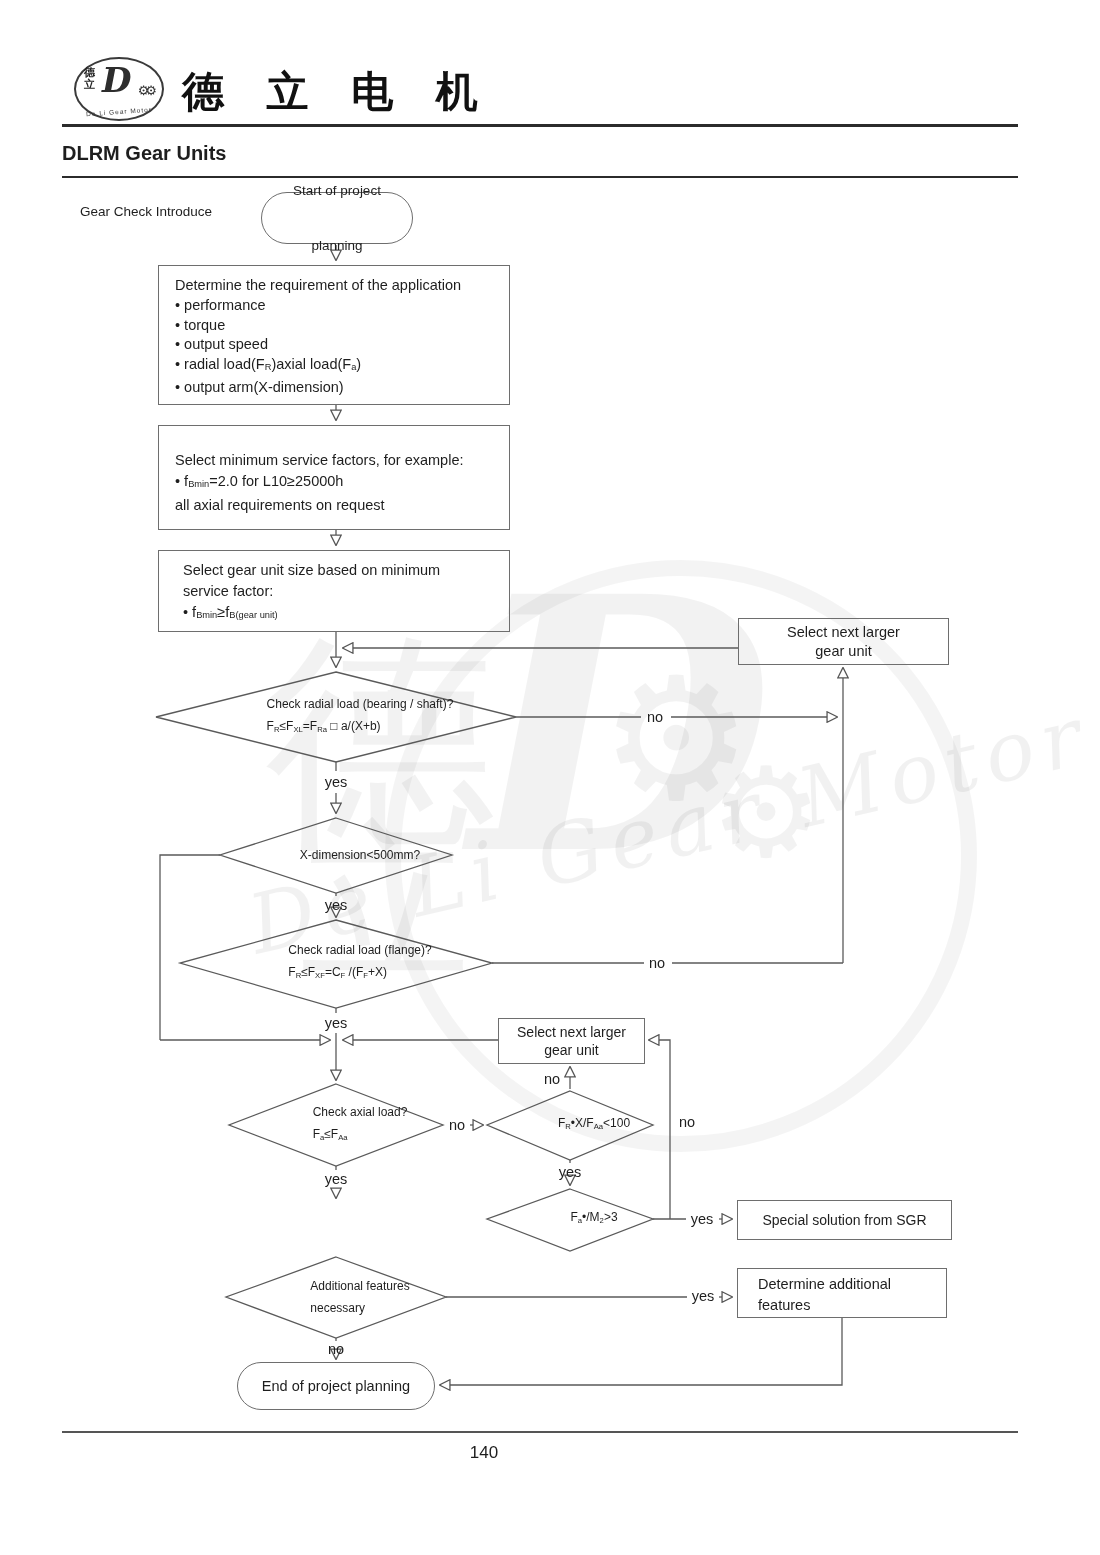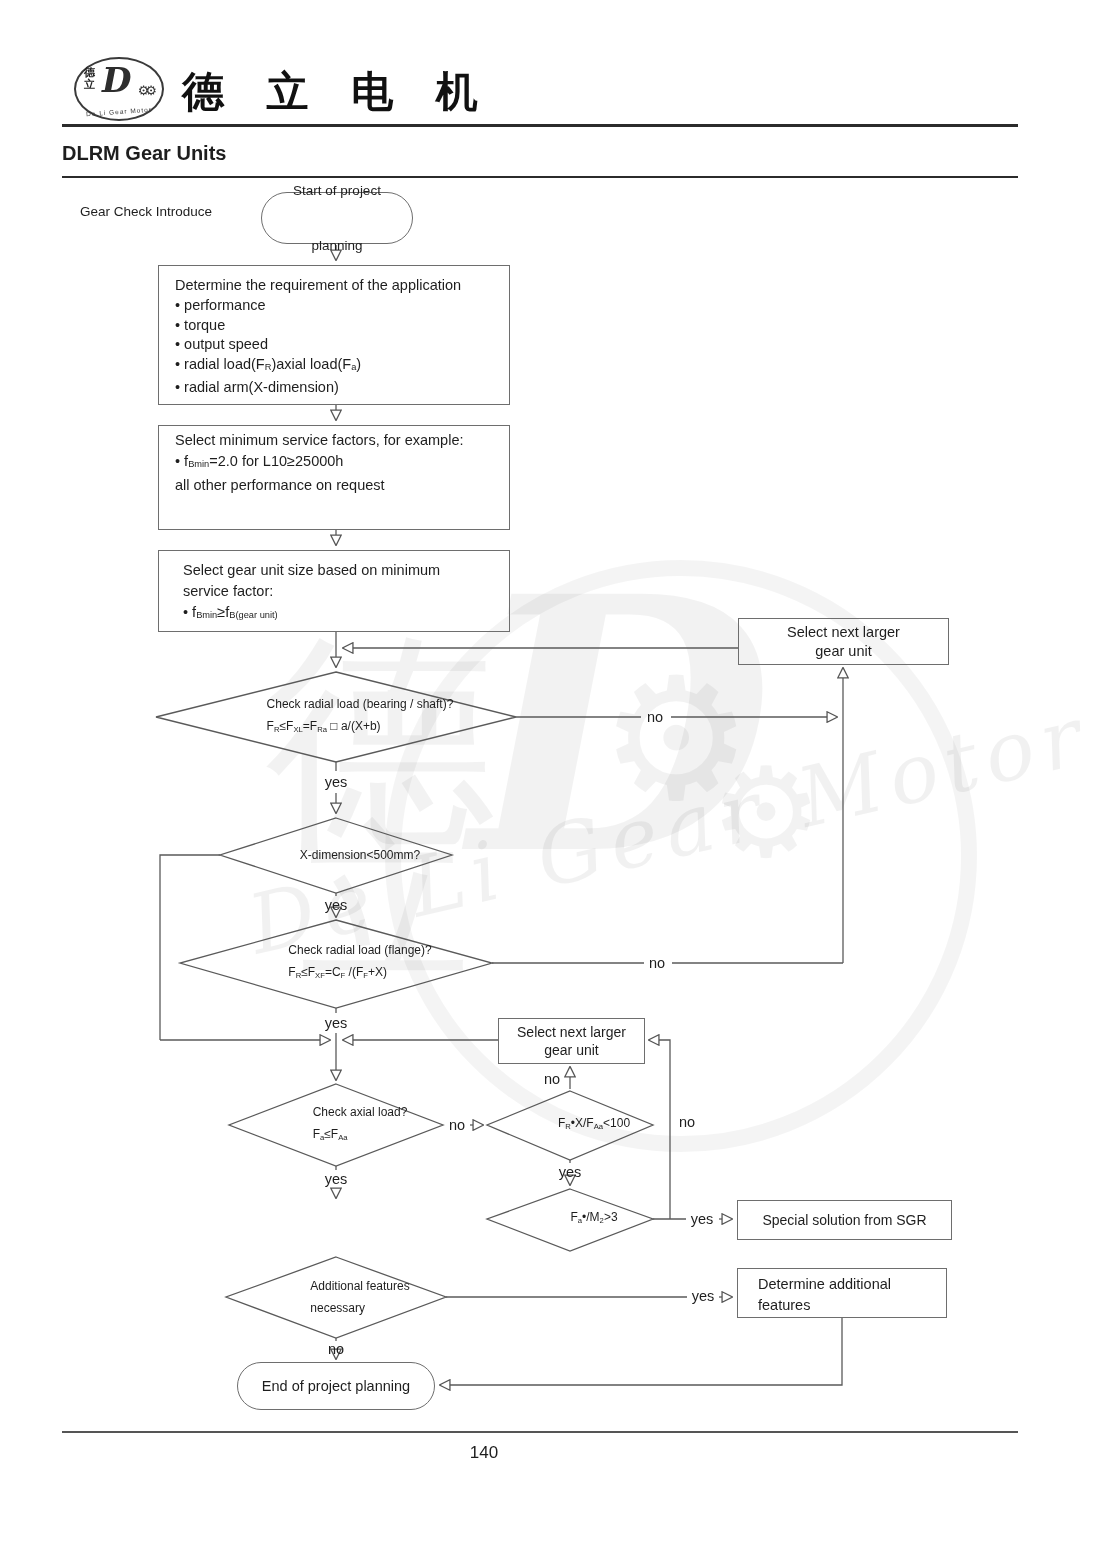--- a/index.html
+++ b/index.html
@@ -133,27 +133,27 @@
     <div>Start of project</div>
     <div>planning</div>
   </div>
 
   <div class="node bullets" style="left:158px;top:265px;width:352px;height:140px;padding:10px 0 0 16px;box-sizing:border-box;line-height:19.8px;">
     <div>Determine the requirement of the application</div>
     <div>• performance</div>
     <div>• torque</div>
     <div>• output speed</div>
     <div><span>• radial load(F</span><span class="sub">R</span><span>)axial load(F</span><span class="sub">a</span><span>)</span></div>
-    <div>• radial arm(X-dimension)</div>
-  </div>
-
-  <div class="node bullets" style="left:158px;top:425px;width:352px;height:105px;padding:4px 0 0 16px;box-sizing:border-box;line-height:21px;">
+    <div>• output arm(X-dimension)</div>
+  </div>
+
+  <div class="node bullets" style="left:158px;top:425px;width:352px;height:105px;padding:24px 0 0 16px;box-sizing:border-box;line-height:21px;">
     <div>Select minimum service factors, for example:</div>
     <div><span>• f</span><span class="sub">Bmin</span><span>=2.0 for L10≥25000h</span></div>
-    <div>all other performance on request</div>
+    <div>all axial requirements on request</div>
   </div>
 
   <div class="node bullets" style="left:158px;top:550px;width:352px;height:82px;padding:9px 0 0 24px;box-sizing:border-box;line-height:21px;">
     <div>Select gear unit size based on minimum</div>
     <div>service factor:</div>
     <div><span>• f</span><span class="sub">Bmin</span><span>≥f</span><span class="sub">B(gear unit)</span></div>
   </div>
 
   <div class="node ctr" style="left:738px;top:618px;width:209px;height:45px;line-height:19px;">
     <div>Select next larger</div>

